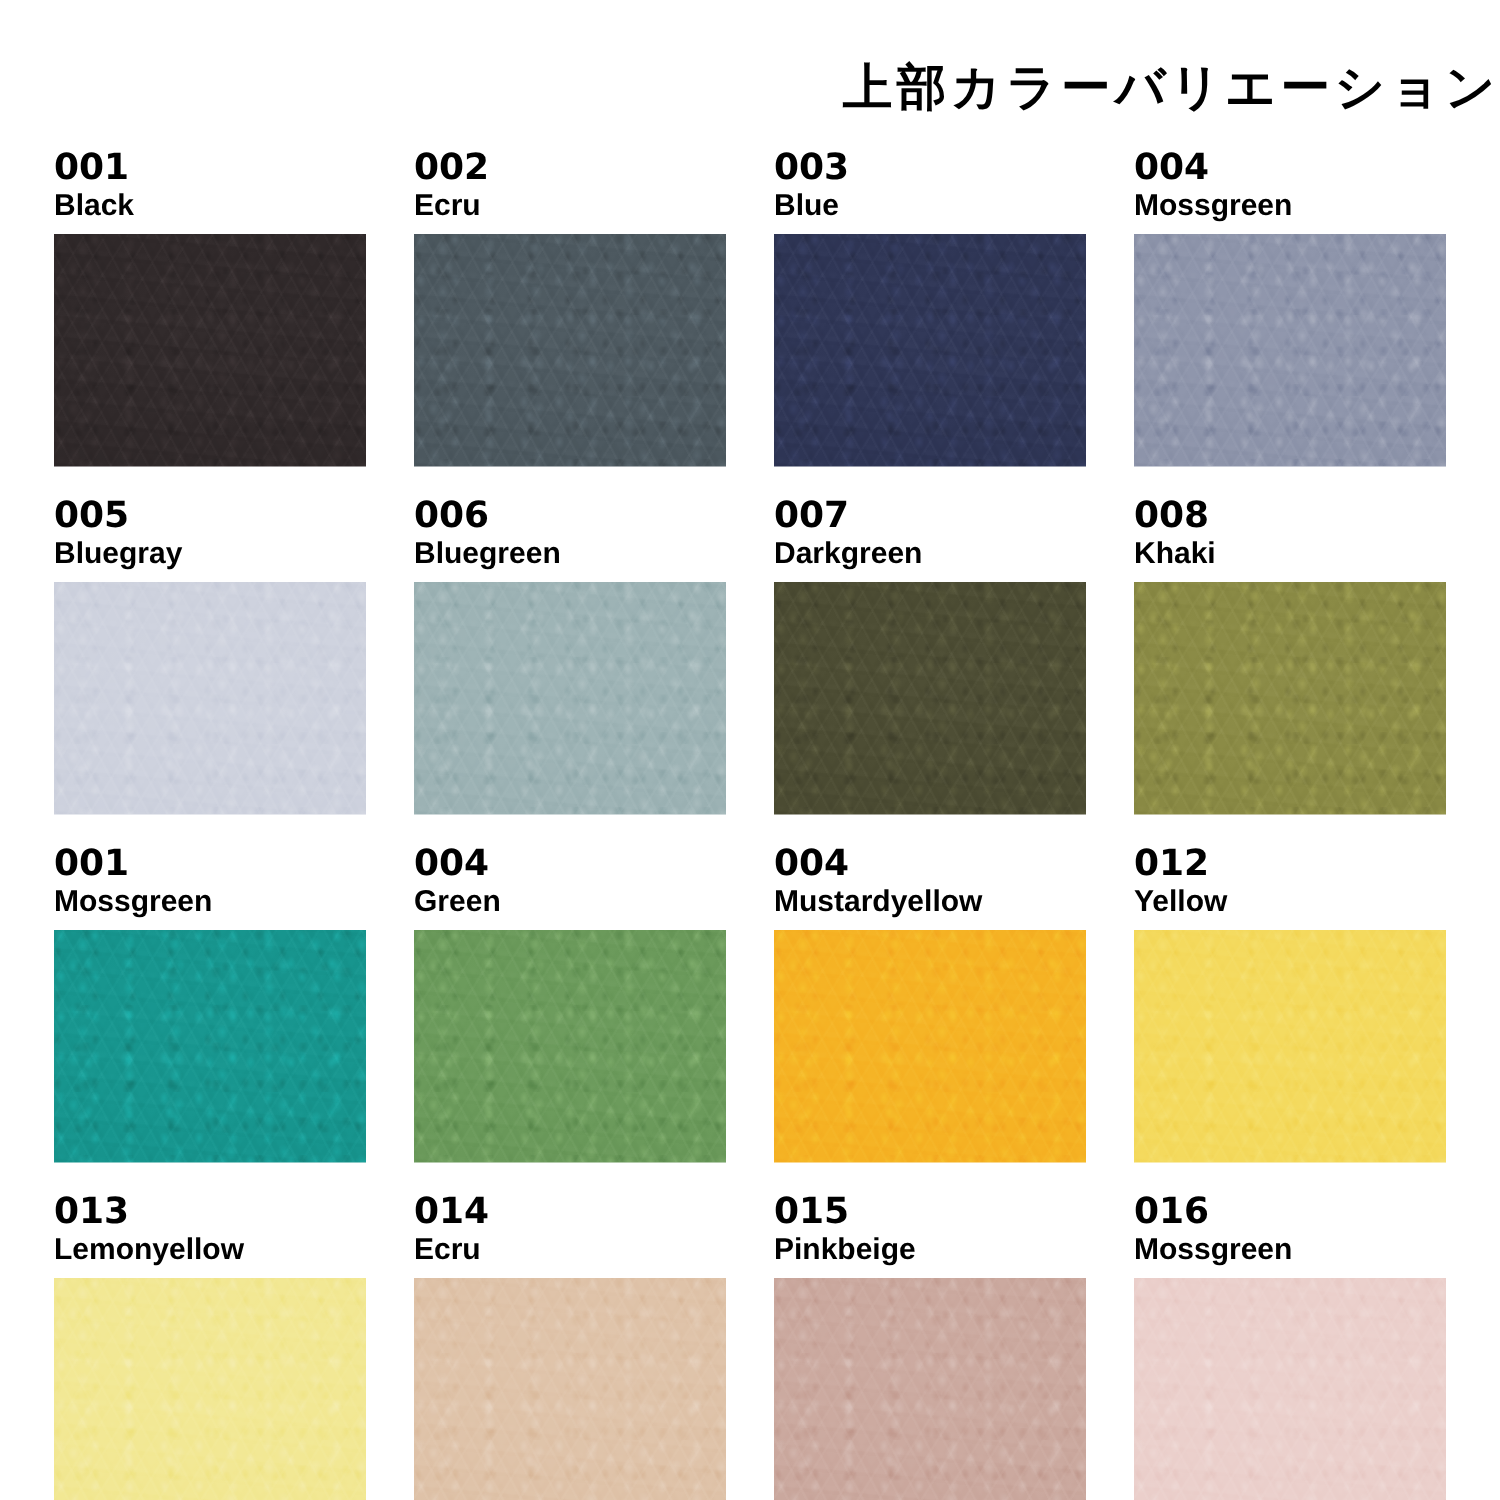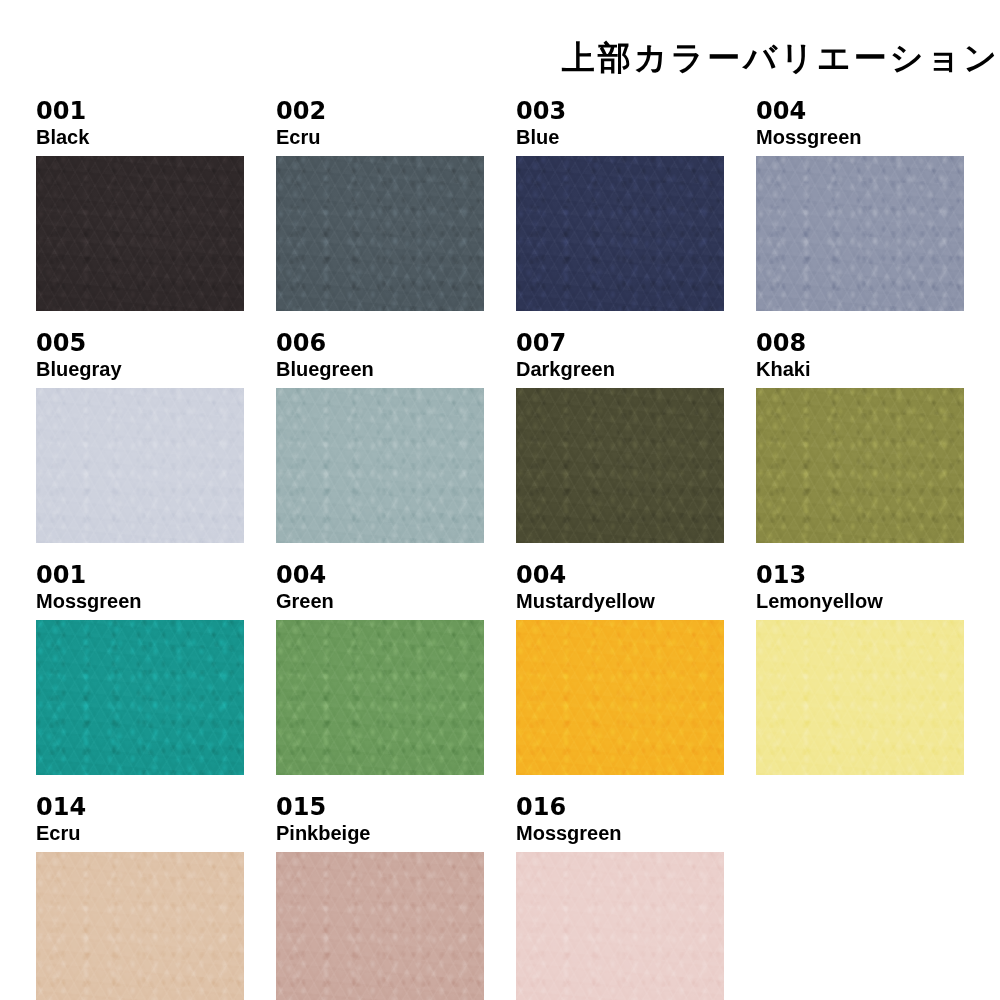--- a/index.html
+++ b/index.html
@@ -165,20 +165,25 @@
         <div class="swatch-code">004</div>
         <div class="swatch-label">Green</div>
         <div class="swatch-chip" style="background-color: rgb(107, 154, 91);"></div>
       </div>
       <div class="swatch-cell">
         <div class="swatch-code">004</div>
         <div class="swatch-label">Mustardyellow</div>
         <div class="swatch-chip" style="background-color: rgb(245, 179, 36);"></div>
       </div>
       <div class="swatch-cell">
+        <div class="swatch-code">012</div>
+        <div class="swatch-label">Yellow</div>
+        <div class="swatch-chip" style="background-color: rgb(244, 218, 94);"></div>
+      </div>
+      <div class="swatch-cell">
         <div class="swatch-code">013</div>
         <div class="swatch-label">Lemonyellow</div>
         <div class="swatch-chip" style="background-color: rgb(242, 232, 148);"></div>
       </div>
       <div class="swatch-cell">
         <div class="swatch-code">014</div>
         <div class="swatch-label">Ecru</div>
         <div class="swatch-chip" style="background-color: rgb(223, 195, 169);"></div>
       </div>
       <div class="swatch-cell">

